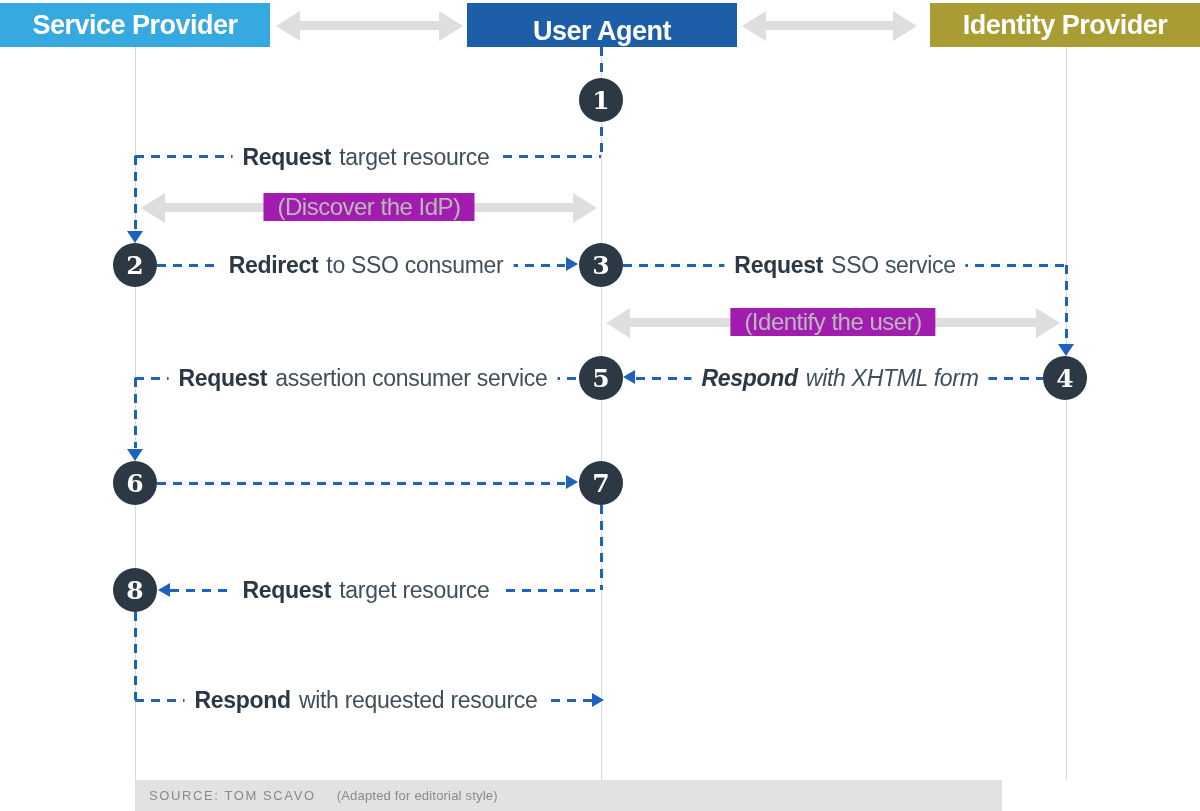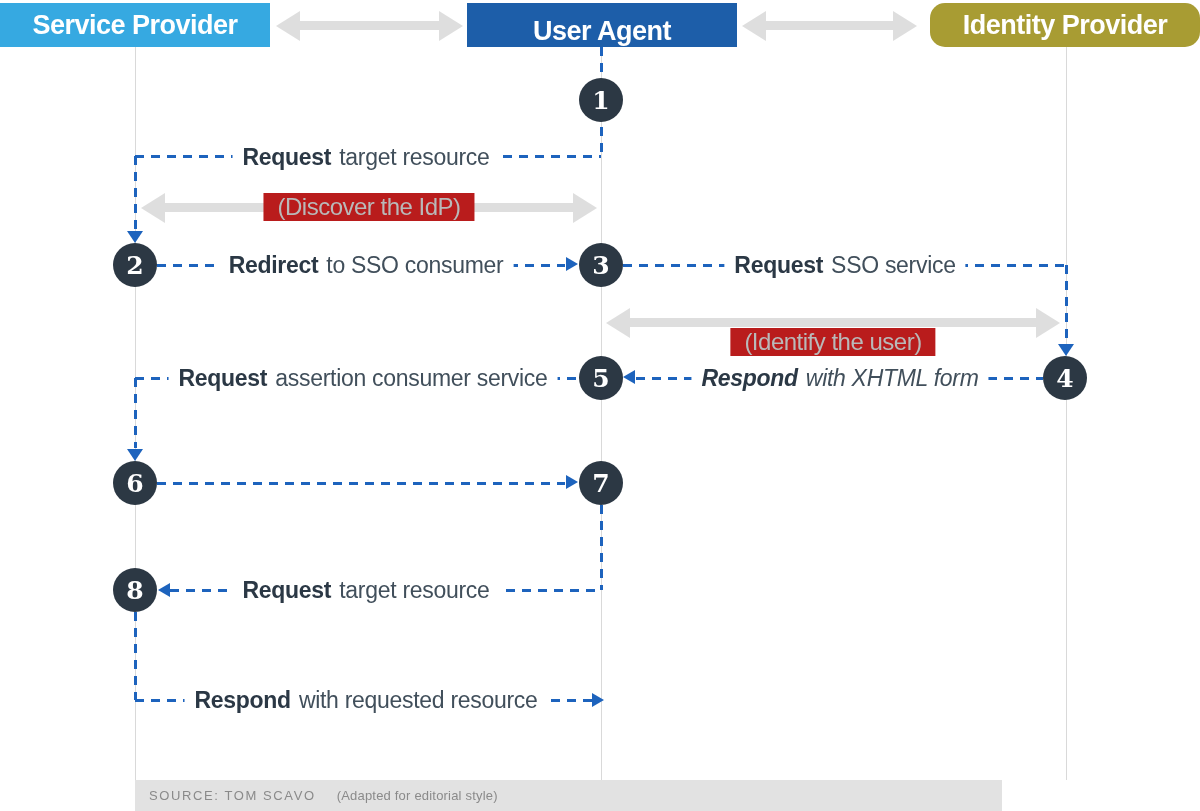--- a/index.html
+++ b/index.html
@@ -8,36 +8,36 @@
     font-family:"Liberation Sans",sans-serif;
   }
   
   .hdr{
     position:absolute;top:3px;height:44px;width:270px;
     display:flex;align-items:center;justify-content:center;
     color:#fff;font-weight:bold;font-size:27px;letter-spacing:-0.5px;
   }
   .hdr-sp{left:0;background:#36a9e1;}
   .hdr-ua{left:467px;background:#1d5ea9;align-items:flex-end;}
-  .hdr-idp{left:930px;background:#a89c33;border-radius:15px;}
+  .hdr-idp{left:930px;background:#a89c33;}
   
   .lifeline{position:absolute;top:47px;height:733px;width:1px;background:#d9d9d9;}
   
   .garrow{position:absolute;height:9px;background:#dedede;}
   .garrow::before{
     content:"";position:absolute;left:-24px;top:-10.5px;width:0;height:0;
     border:15px solid transparent;border-left:0;border-right:24px solid #dedede;
   }
   .garrow::after{
     content:"";position:absolute;right:-24px;top:-10.5px;width:0;height:0;
     border:15px solid transparent;border-right:0;border-left:24px solid #dedede;
   }
   .ga-note{
     position:absolute;transform:translate(-50%,-50%);
-    background:#b91c1c;padding:0 14px;white-space:nowrap;
+    background:#a21caf;padding:0 14px;white-space:nowrap;
     color:#b9b9b9;font-size:24px;letter-spacing:-0.5px;z-index:2;
   }
   
   .hline{position:absolute;height:3px;z-index:1;
     background:repeating-linear-gradient(90deg,#1d63bd 0 9px,transparent 9px 16px);}
   .vline{position:absolute;width:3px;z-index:1;
     background:repeating-linear-gradient(180deg,#1d63bd 0 9px,transparent 9px 16px);}
   .tri{position:absolute;width:0;height:0;z-index:2;}
   .tri-down{border-left:8px solid transparent;border-right:8px solid transparent;border-top:12px solid #1d63bd;}
   .tri-right{border-top:7px solid transparent;border-bottom:7px solid transparent;border-left:12px solid #1d63bd;}
@@ -99,21 +99,21 @@
   <div class="hline" style="left:157px;top:264px;width:408px;"></div>
   <div class="tri tri-right" style="left:566px;top:257px;"></div>
   <div class="msg" style="left:366px;top:265px;"><b>Redirect</b><span> to SSO consumer</span></div>
 
   <div class="hline" style="left:623px;top:264px;width:443px;"></div>
   <div class="vline" style="left:1064.5px;top:265px;height:78px;"></div>
   <div class="tri tri-down" style="left:1058px;top:344px;"></div>
   <div class="msg" style="left:845px;top:265px;"><b>Request</b><span> SSO service</span></div>
 
   <div class="garrow" style="left:630px;top:318px;width:406px;"></div>
-  <div class="ga-note" style="left:833px;top:322px;margin-top:20px;">(Identify the user)</div>
+  <div class="ga-note" style="left:833px;top:322px;">(Identify the user)</div>
 
   <div class="hline" style="left:636px;top:377px;width:407px;"></div>
   <div class="tri tri-left" style="left:623px;top:370px;"></div>
   <div class="msg" style="left:840px;top:378px;font-style:italic;"><b>Respond</b><span> with XHTML form</span></div>
 
   <div class="hline" style="left:135px;top:377px;width:444px;"></div>
   <div class="vline" style="left:133.5px;top:378px;height:70px;"></div>
   <div class="tri tri-down" style="left:127px;top:449px;"></div>
   <div class="msg" style="left:363px;top:378px;"><b>Request</b><span> assertion consumer service</span></div>
 

